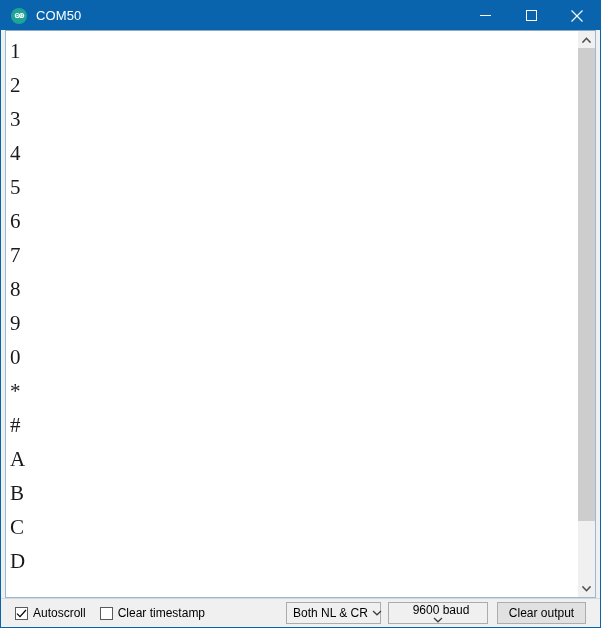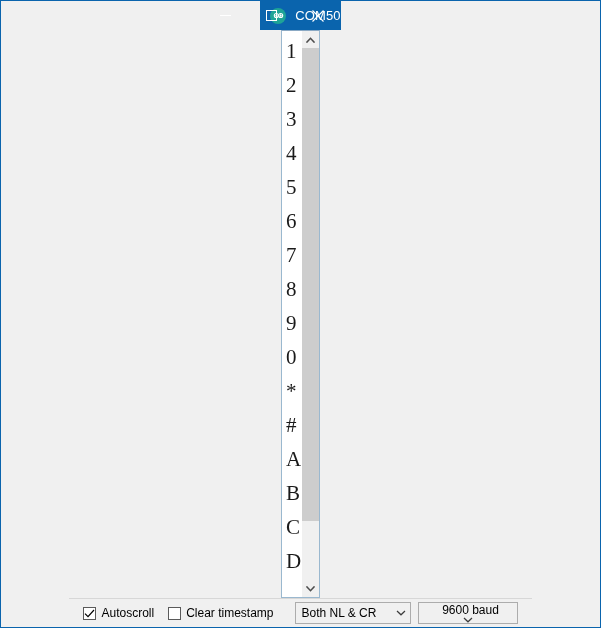--- a/index.html
+++ b/index.html
@@ -235,21 +235,21 @@
     height: 22px;
     border: 1px solid #acacac;
     background: #f0f0f0;
     box-sizing: border-box;
     display: flex;
     align-items: center;
     margin-left: 7px;
     position: relative;
     flex: 0 0 auto;
   }
-  #combo-lineending { width: 116px; }
+  #combo-lineending { width: 95px; }
   #combo-baud { width: 100px; flex-direction: column; }
   .combo-label {
     font-family: "Liberation Sans", sans-serif;
     font-size: 12px;
     color: #000000;
     padding-left: 6px;
     white-space: nowrap;
     flex: 1 1 auto;
   }
   .combo-arrow {
@@ -274,21 +274,21 @@
     display: flex;
     align-items: center;
     justify-content: center;
     flex: 0 0 auto;
     padding: 0;
   }
 </style>
 </head>
 <body>
 
-<div id="window" style="border-color: rgb(10, 100, 173); align-items: center;">
+<div id="window" style="border-color: rgb(10, 100, 173);">
 
   <div id="titlebar" style="background: rgb(10, 100, 173);">
     <div id="app-icon">
       <svg width="13" height="13" viewBox="0 0 13 13" aria-hidden="true">
         <circle cx="6.5" cy="6.5" r="6.5" fill="#1fa497"></circle>
         <g fill="none" stroke="#ffffff" stroke-width="1.1">
           <circle cx="4.3" cy="6.5" r="2.0"></circle>
           <circle cx="8.7" cy="6.5" r="2.0"></circle>
         </g>
         <rect x="3.4" y="6.05" width="1.8" height="0.95" fill="#ffffff"></rect>
@@ -383,15 +383,16 @@
 
     <div class="combo" id="combo-baud">
       <span class="combo-label">9600 baud</span>
       <span class="combo-arrow">
         <svg width="10" height="6" viewBox="0 0 10 6" aria-hidden="true">
           <path d="M1 1 L5 4.8 L9 1" stroke="#3c3c3c" stroke-width="1.2" fill="none"></path>
         </svg>
       </span>
     </div>
 
+    <button id="clear-button">Clear output</button>
   </div>
 
 </div>
 
 </body></html>

